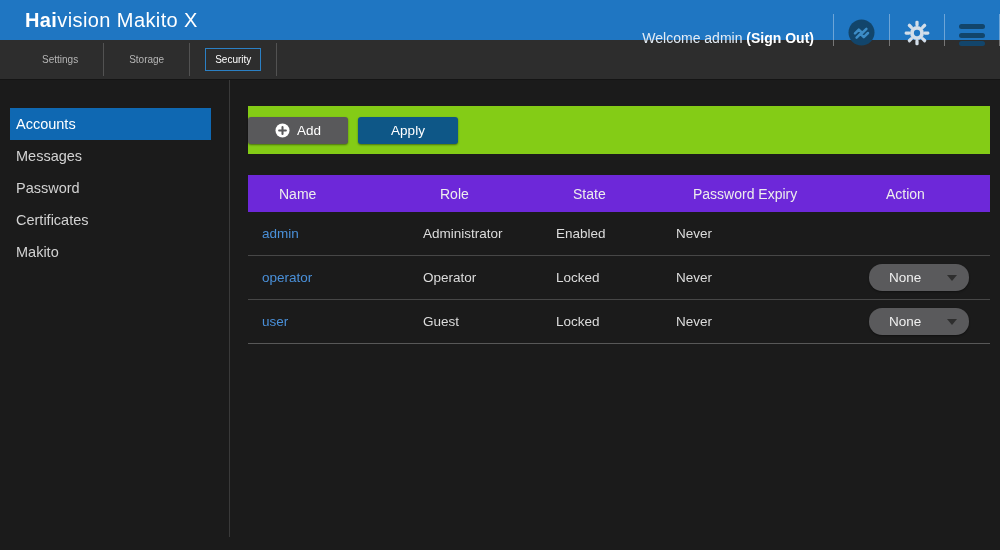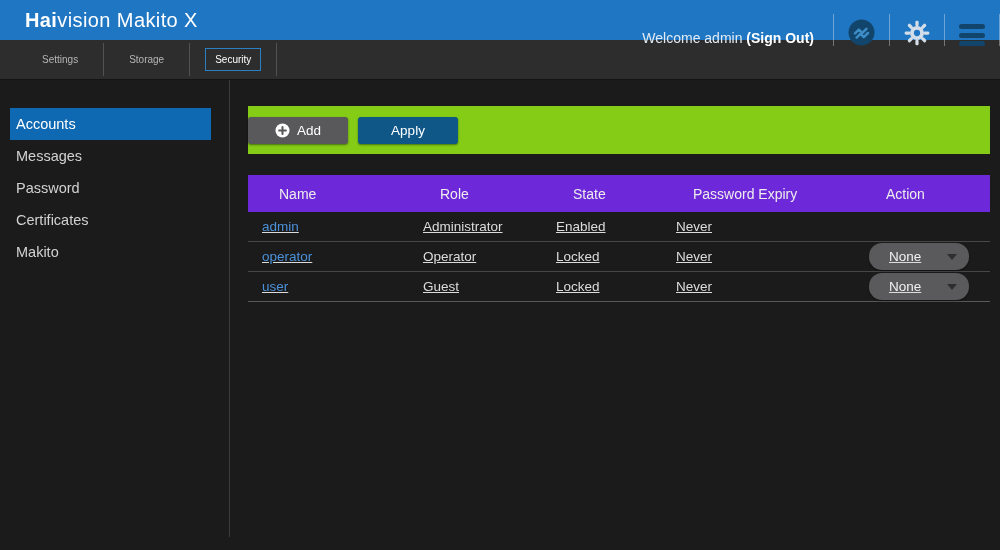--- a/index.html
+++ b/index.html
@@ -136,25 +136,24 @@
     align-items: center;
   }
   .t-head {
     background: #6d28d9;
     height: 37px;
     font-size: 14px;
     color: #ededed;
     padding-left: 17px;
   }
   .t-data {
-    height: 30px;
+    height: 44px;
     border-bottom: 1px solid #474747;
     font-size: 13.5px;
     color: #dcdcdc;
-    text-decoration: underline;
   }
   .t-data:last-child { border-bottom: 1px solid #585858; }
   .cell { padding-left: 0; }
   .cell:first-child { padding-left: 14px; }
   .link { color: #4a90d9; text-decoration: none; cursor: pointer; }
 
   .dropdown {
     width: 100px; height: 27px;
     background: #5a5a5c;
     border: none; border-radius: 13px;

